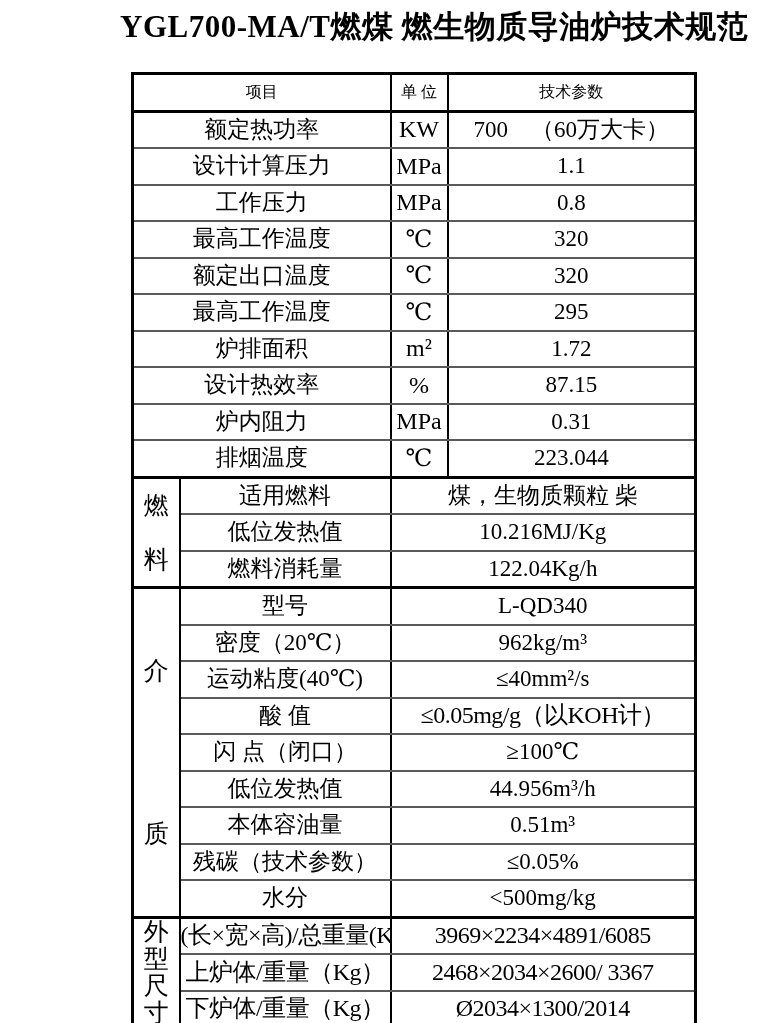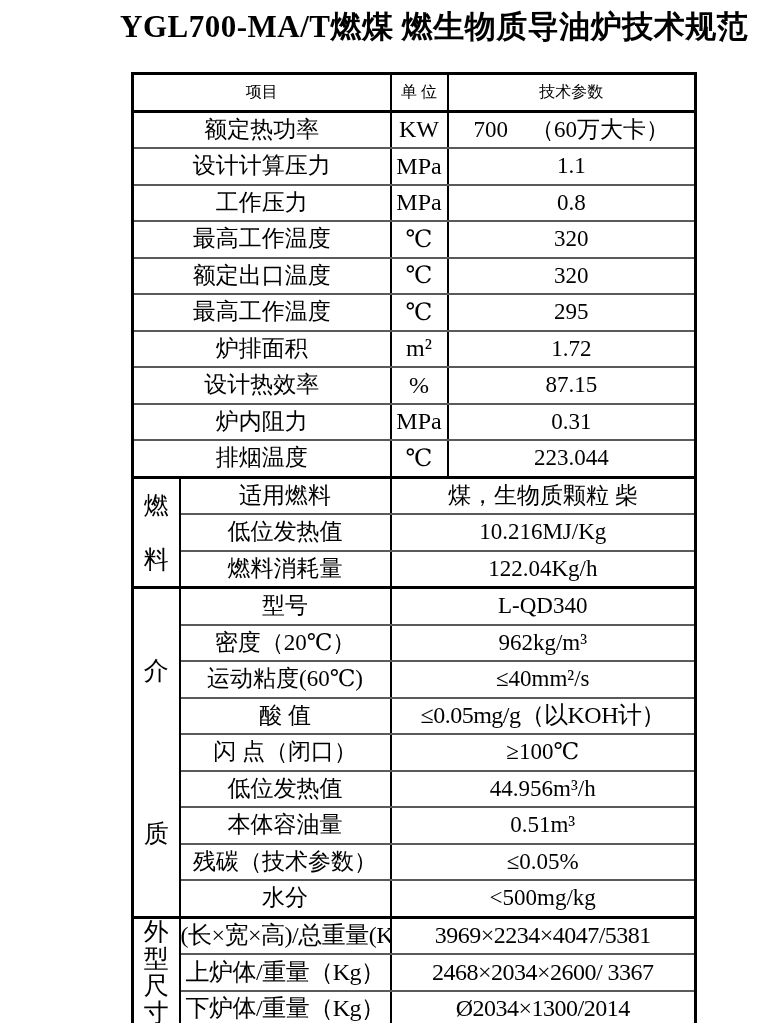--- a/index.html
+++ b/index.html
@@ -152,21 +152,21 @@
           </div>
         </td>
         <td>型号</td>
         <td colspan="2">L-QD340</td>
       </tr>
       <tr>
         <td>密度（20℃）</td>
         <td colspan="2">962kg/m³</td>
       </tr>
       <tr>
-        <td>运动粘度(60℃)</td>
+        <td>运动粘度(40℃)</td>
         <td colspan="2">≤40mm²/s</td>
       </tr>
       <tr>
         <td>酸  值</td>
         <td colspan="2" class="small">≤0.05mg/g（以KOH计）</td>
       </tr>
       <tr>
         <td>闪  点（闭口）</td>
         <td colspan="2">≥100℃</td>
       </tr>
@@ -189,21 +189,21 @@
       <tr class="sec">
         <td class="vlabel" rowspan="3">
           <div class="vwrap">
             <span>外</span>
             <span>型</span>
             <span>尺</span>
             <span>寸</span>
           </div>
         </td>
         <td class="small">(长×宽×高)/总重量(Kg)</td>
-        <td colspan="2" class="small">3969×2234×4047/5381</td>
+        <td colspan="2" class="small">3969×2234×4891/6085</td>
       </tr>
       <tr>
         <td class="small">上炉体/重量（Kg）</td>
         <td colspan="2" class="small">2468×2034×2600/ 3367</td>
       </tr>
       <tr>
         <td class="small">下炉体/重量（Kg）</td>
         <td colspan="2" class="small">Ø2034×1300/2014</td>
       </tr>
     </tbody>

